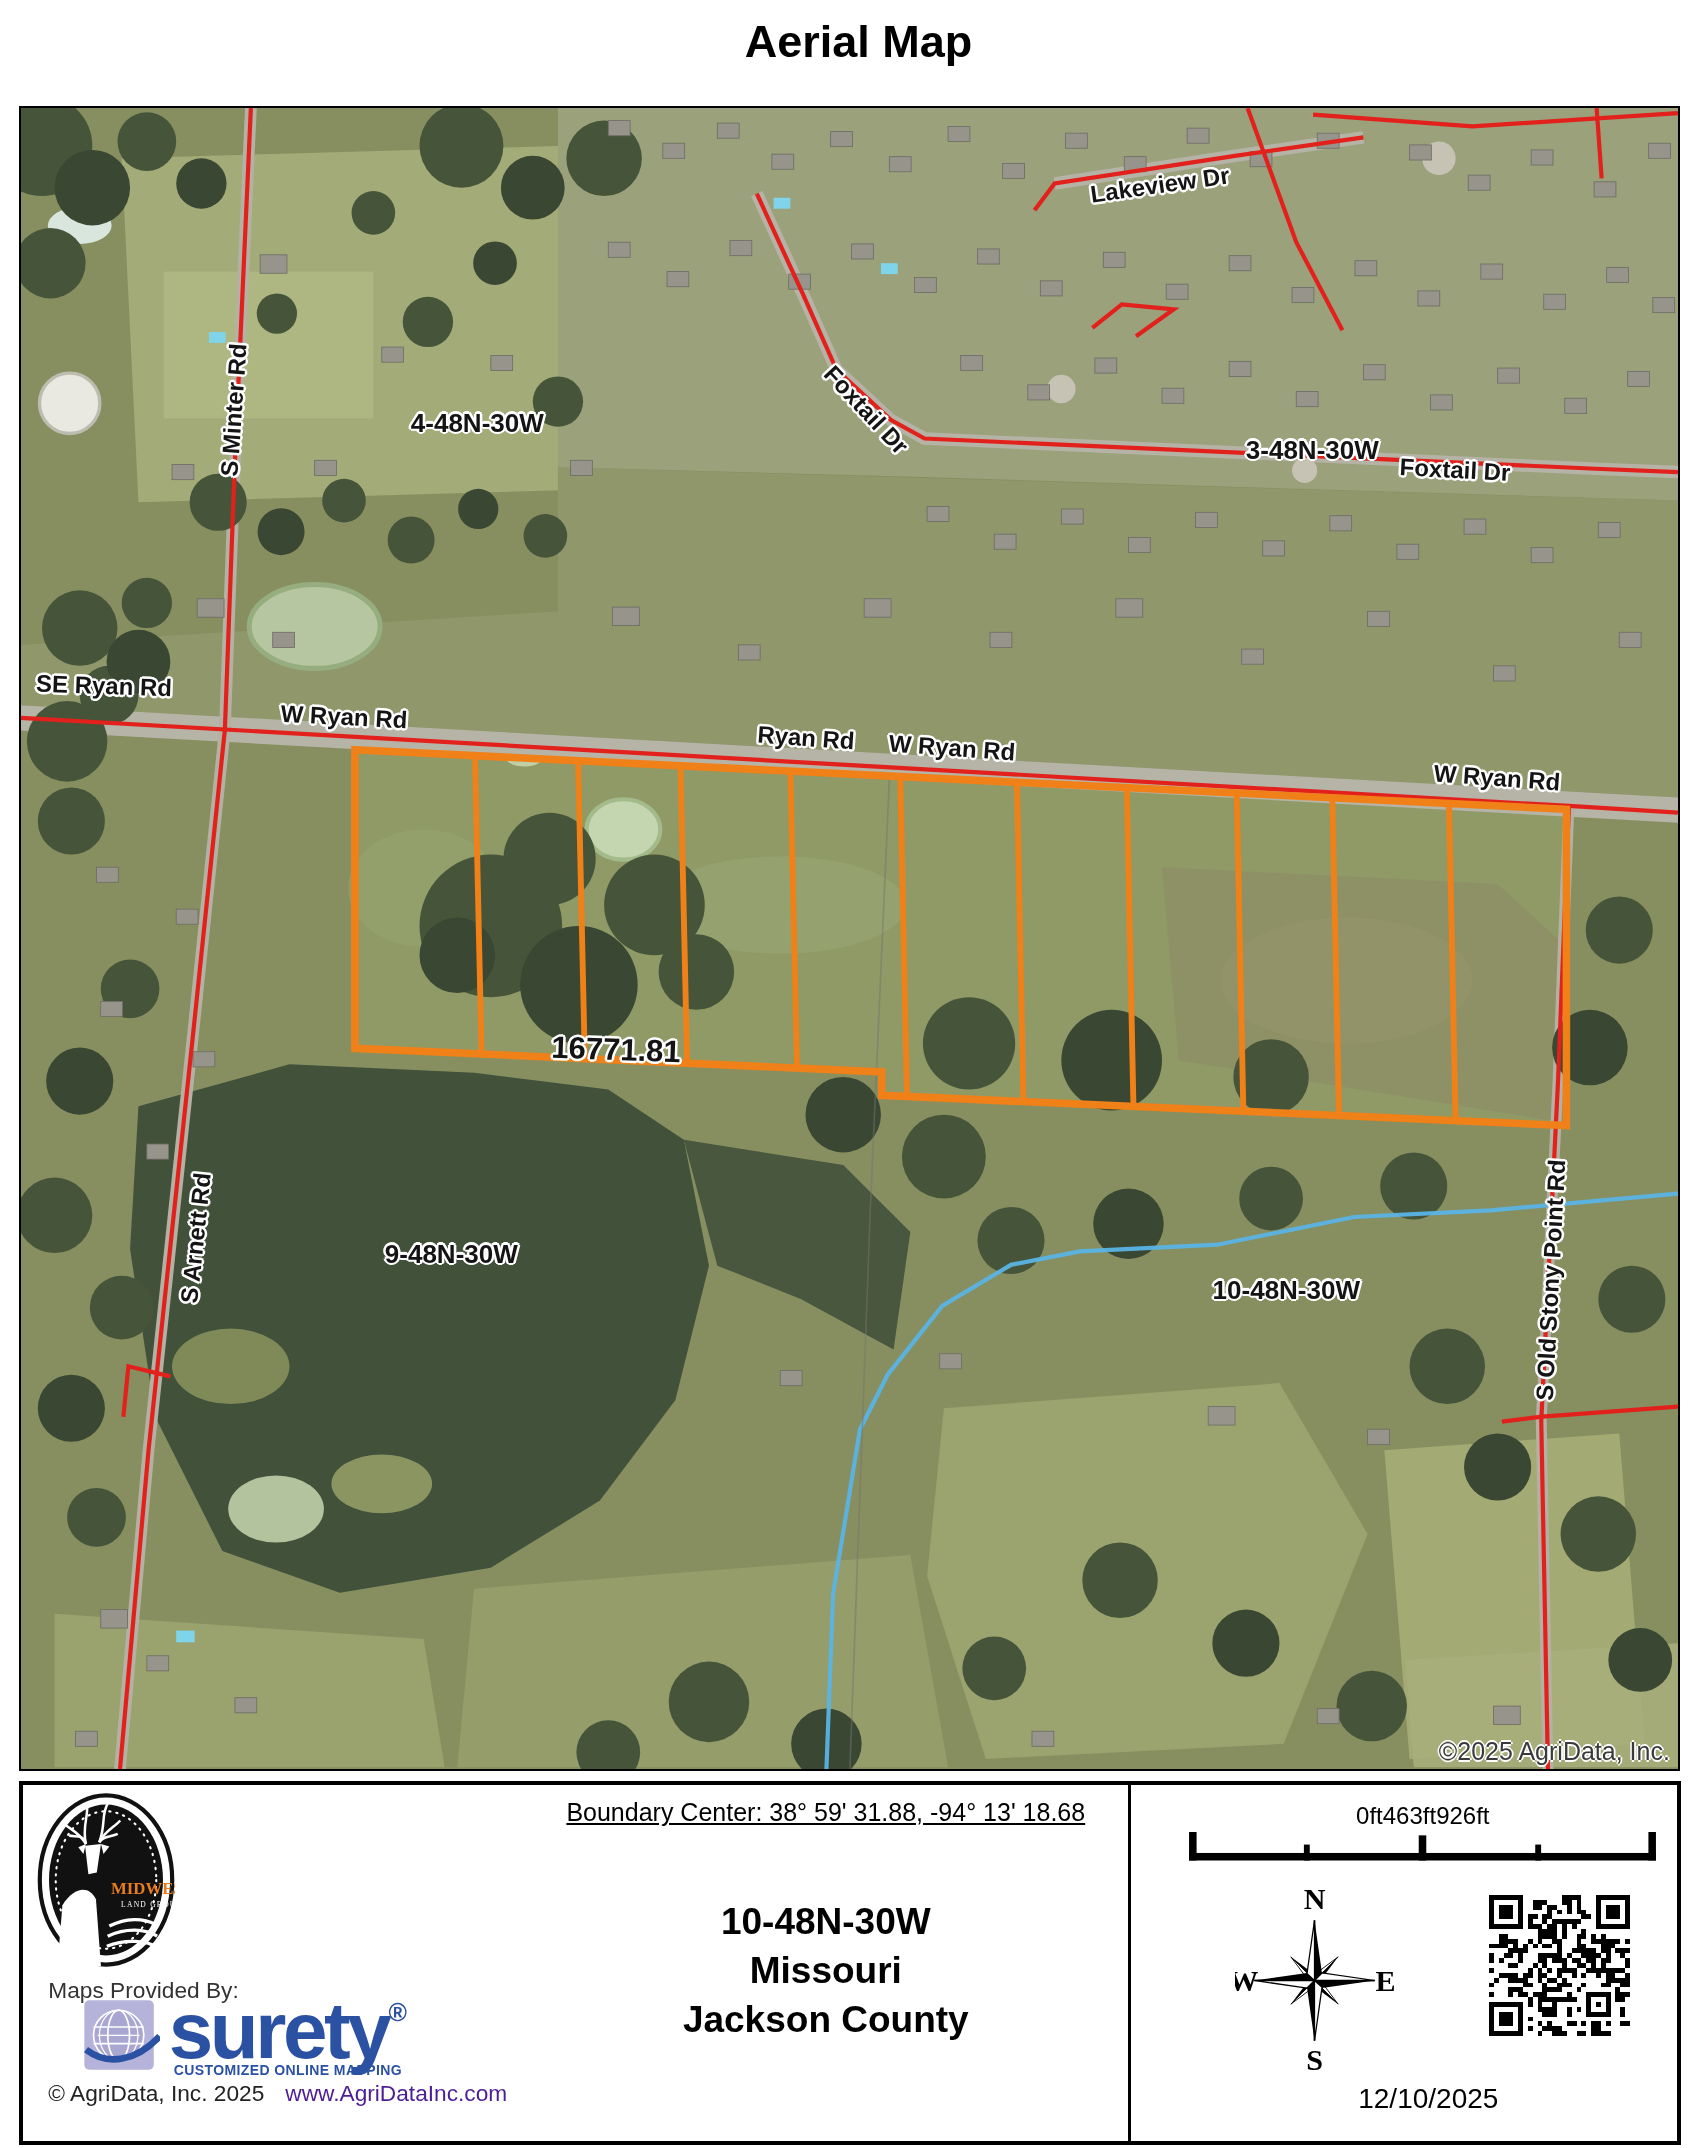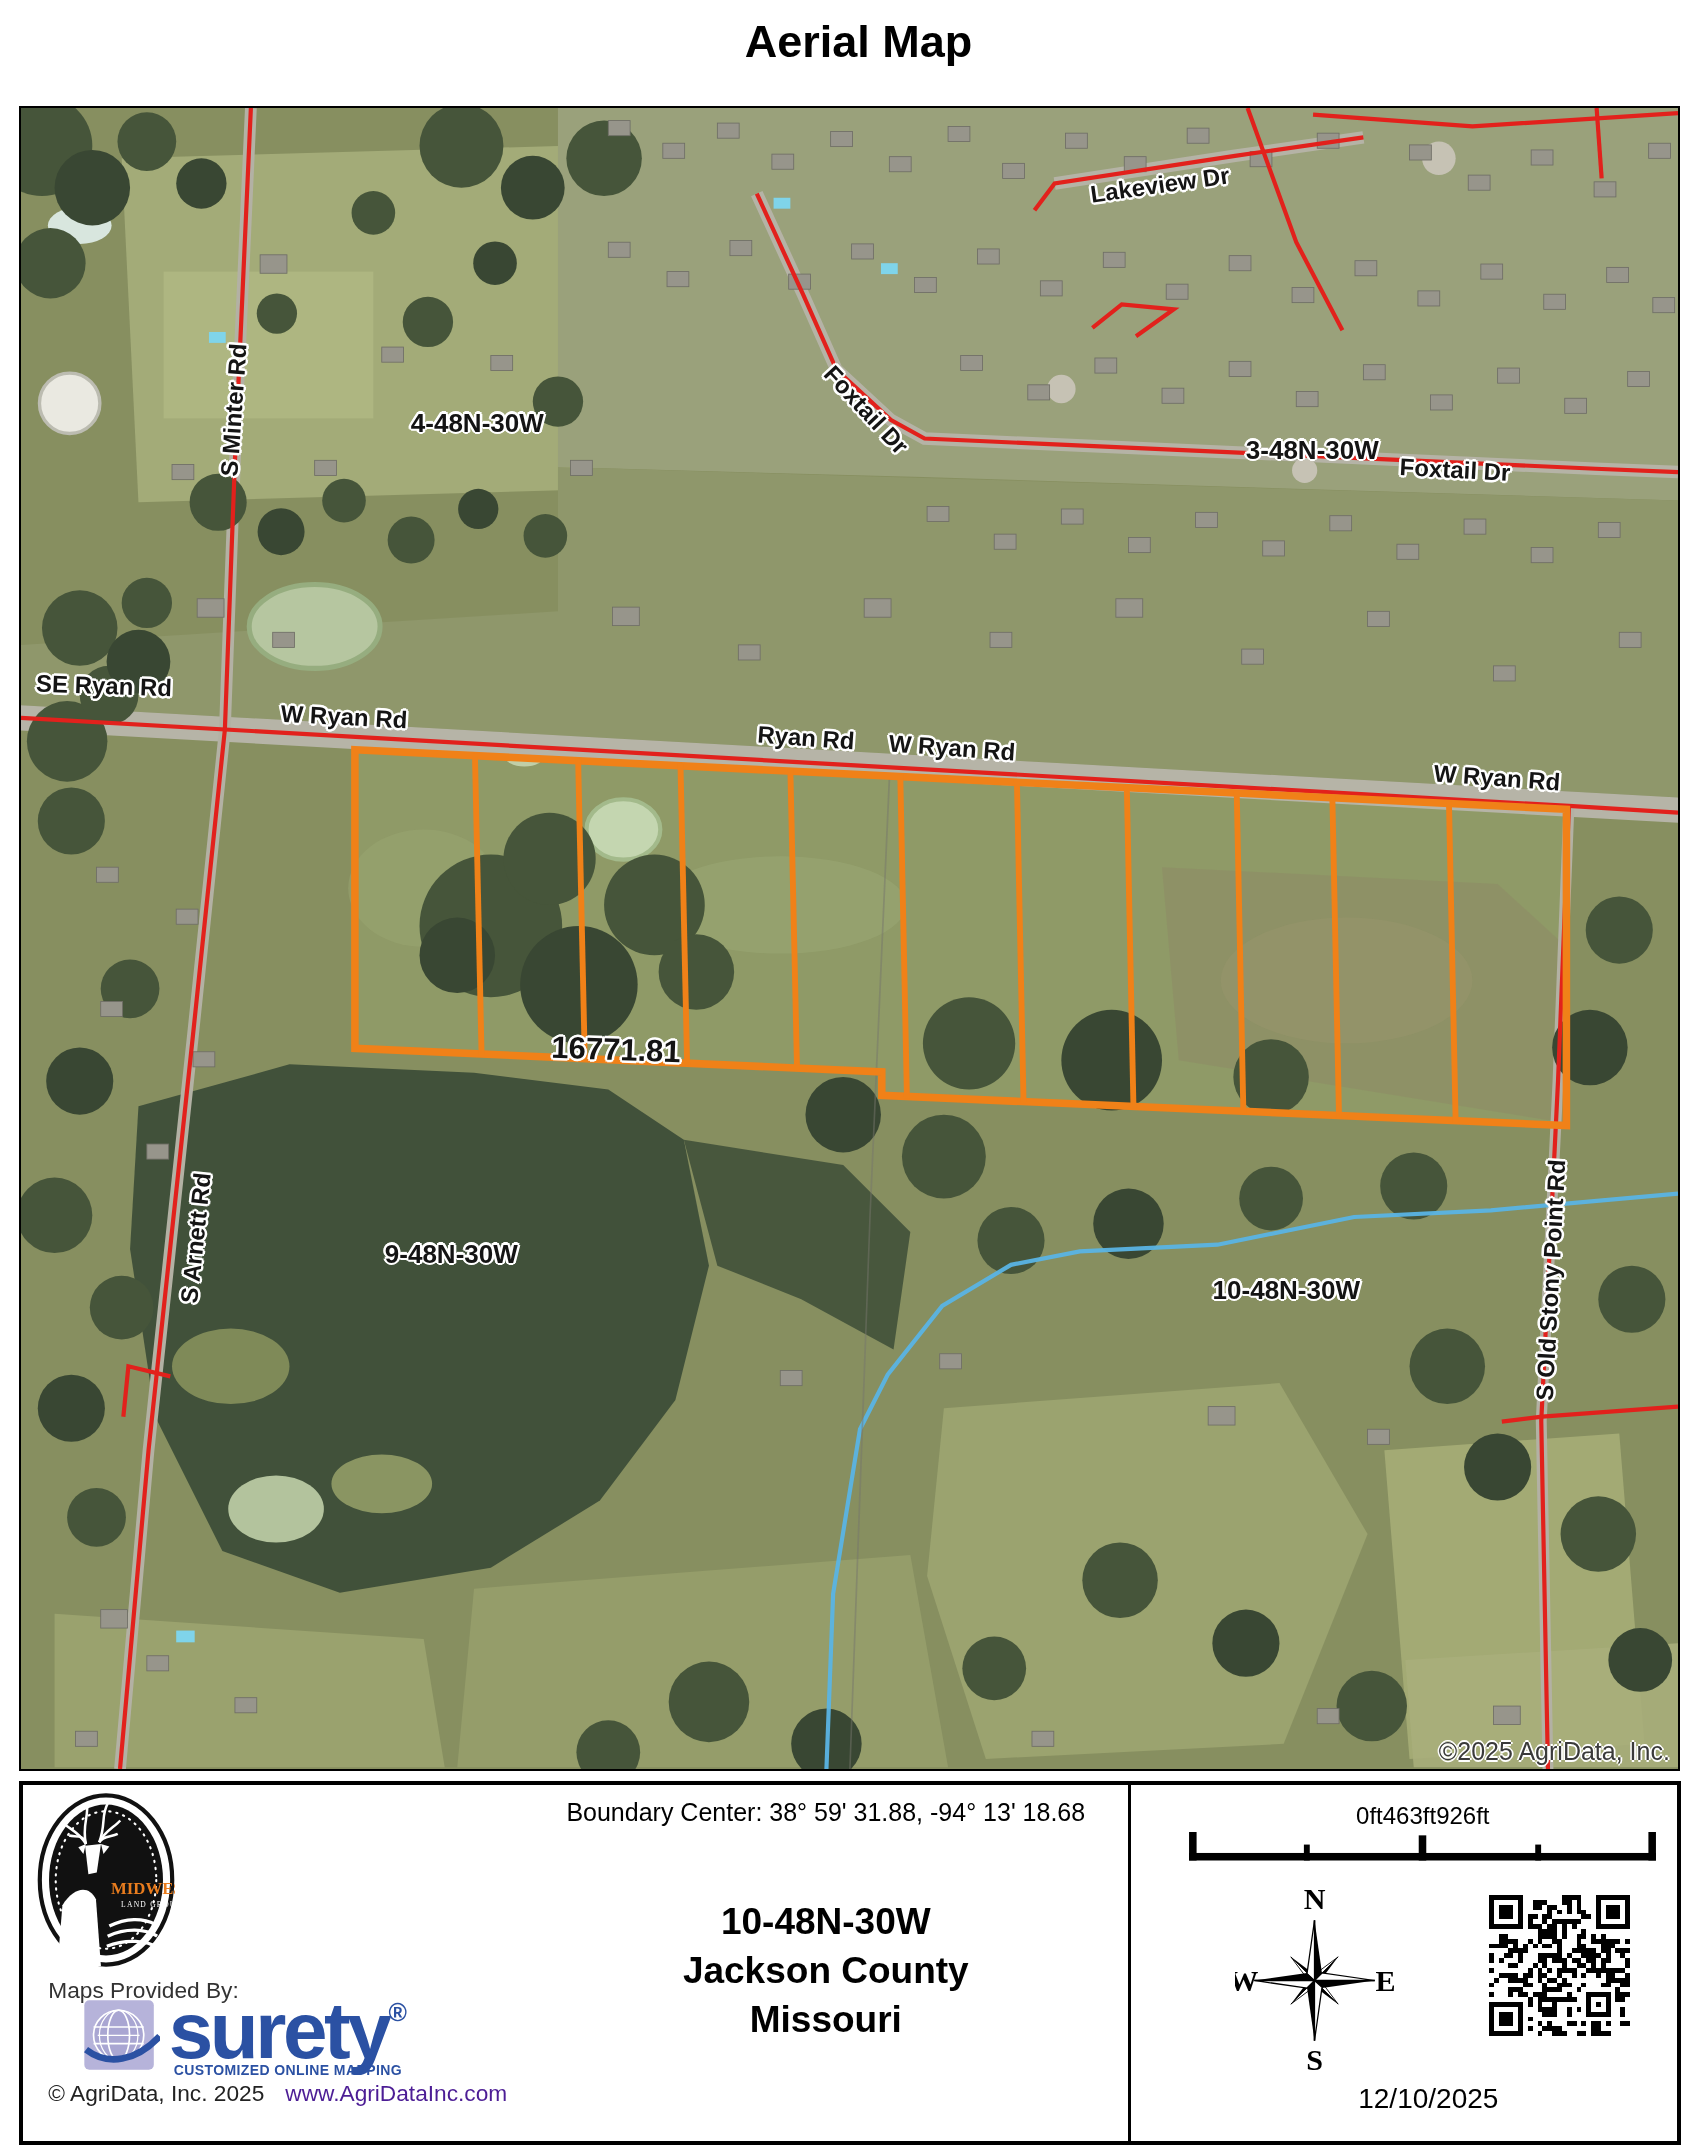--- a/index.html
+++ b/index.html
@@ -17,21 +17,21 @@
   .footer{position:absolute;left:19.3px;top:1781px;width:1654px;height:356px;border:4.2px solid #000;background:#fff;}
   .f-abs{position:absolute;}
   .deer{left:13.4px;top:6.7px;}
   .provided{left:25px;top:192px;font-size:22.7px;color:#333;}
   .surety-row{left:25px;top:211px;display:flex;align-items:flex-start;padding-left:36px;}
   .brand{font-size:80px;font-weight:bold;color:#2b51a3;letter-spacing:-3.4px;line-height:69px;font-family:"Liberation Sans",sans-serif;}
   .reg{font-size:25px;font-weight:bold;color:#2b51a3;position:relative;top:-37px;letter-spacing:0;}
   .tag{font-size:14px;font-weight:bold;color:#2b51a3;letter-spacing:0.4px;margin-top:-3.4px;margin-left:5px;}
   .agri-c{left:25px;top:295px;font-size:22.7px;color:#222;}
   .agri-w{left:262px;top:295px;font-size:22.7px;color:#4c1d95;}
-  .bc{left:503px;top:13.4px;width:599px;text-align:center;font-size:25px;color:#000;}
+  .bc{left:503px;top:13.4px;width:599px;text-align:center;font-size:25px;color:#000;text-decoration:underline;}
   .cblock{left:509px;top:112px;width:587px;text-align:center;font-weight:bold;font-size:37px;line-height:49px;color:#000;}
   .vdiv{left:1105px;top:0;width:2.5px;height:100%;background:#000;}
   .scale-labels{left:1166px;top:17px;width:467px;display:flex;justify-content:center;font-size:24px;color:#000;}
   .scale-svg{left:1166px;top:47px;}
   .compass-svg{left:1212px;top:99px;}
   .qr-svg{left:1466px;top:110px;}
   .date{left:1319px;top:298px;width:172px;text-align:center;font-size:28px;color:#000000;}
   .serif{font-family:"Liberation Serif",serif;}
 </style>
 </head>
@@ -351,22 +351,22 @@
       <div class="tag">CUSTOMIZED ONLINE MAPPING</div>
     </div>
   </div>
 
   <div class="f-abs agri-c">© AgriData, Inc. 2025</div>
   <div class="f-abs agri-w">www.AgriDataInc.com</div>
 
   <div class="f-abs bc">Boundary Center: 38° 59' 31.88,  -94° 13' 18.68</div>
   <div class="f-abs cblock">
     <div>10-48N-30W</div>
+    <div>Missouri</div>
     <div>Jackson County</div>
-    <div>Missouri</div>
   </div>
 
   <div class="f-abs vdiv"></div>
 
   <div class="f-abs scale-labels">
     <span>0ft</span>
     <span>463ft</span>
     <span>926ft</span>
   </div>
   <svg class="f-abs scale-svg" width="467" height="28.5" viewBox="0 0 557 34">

